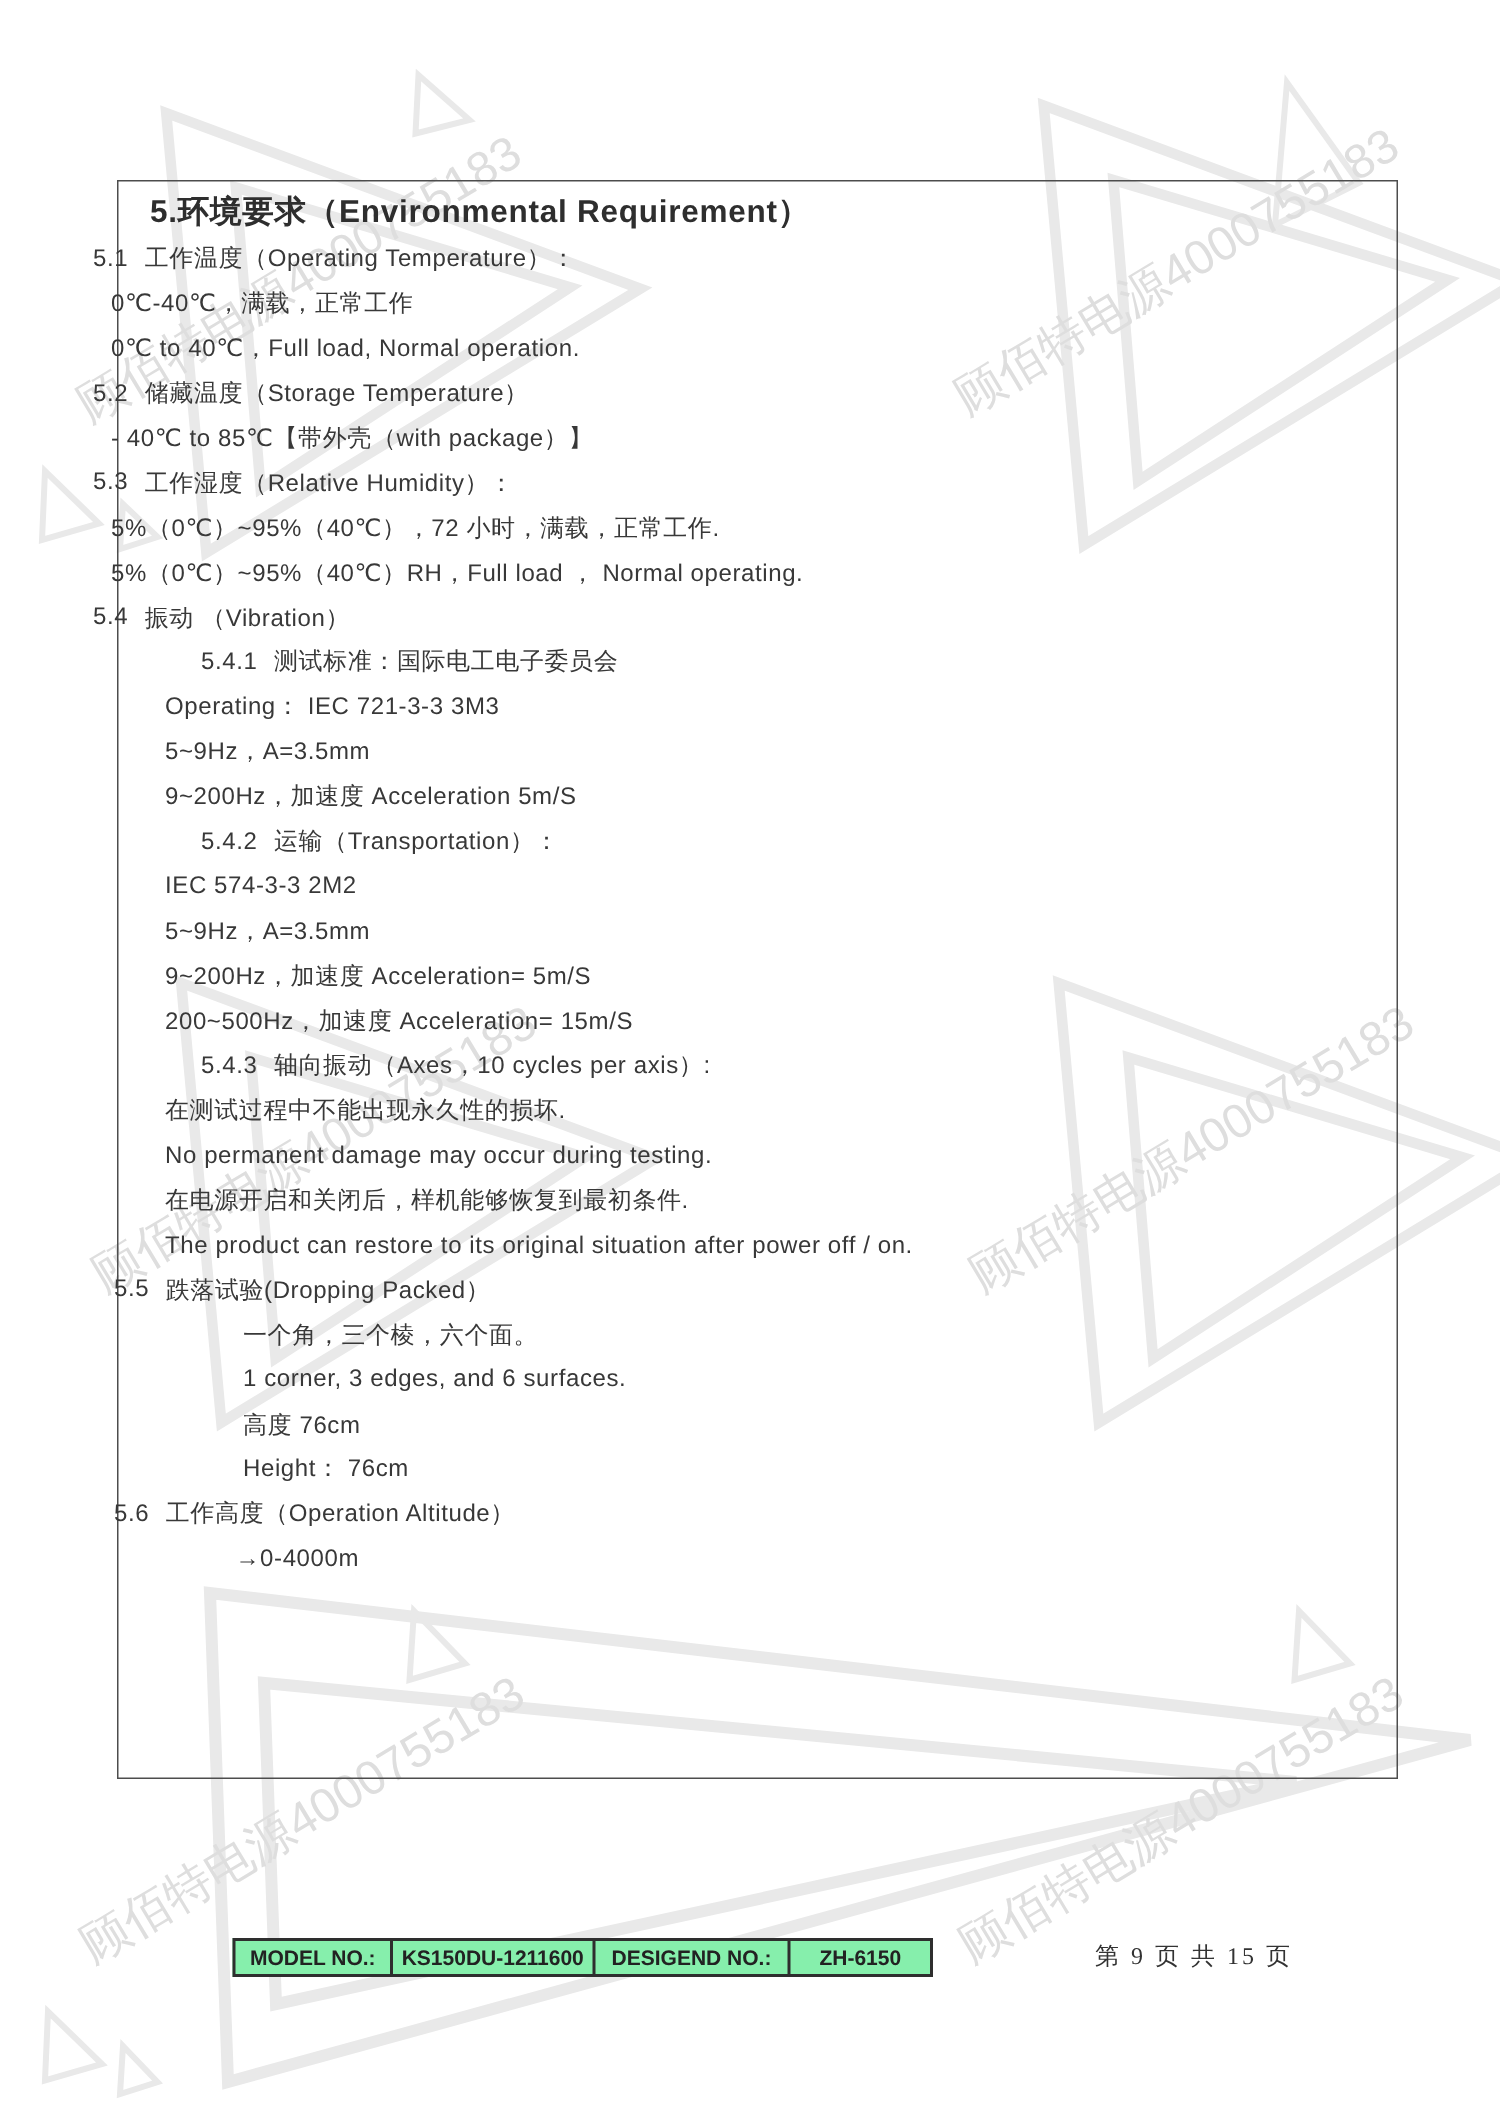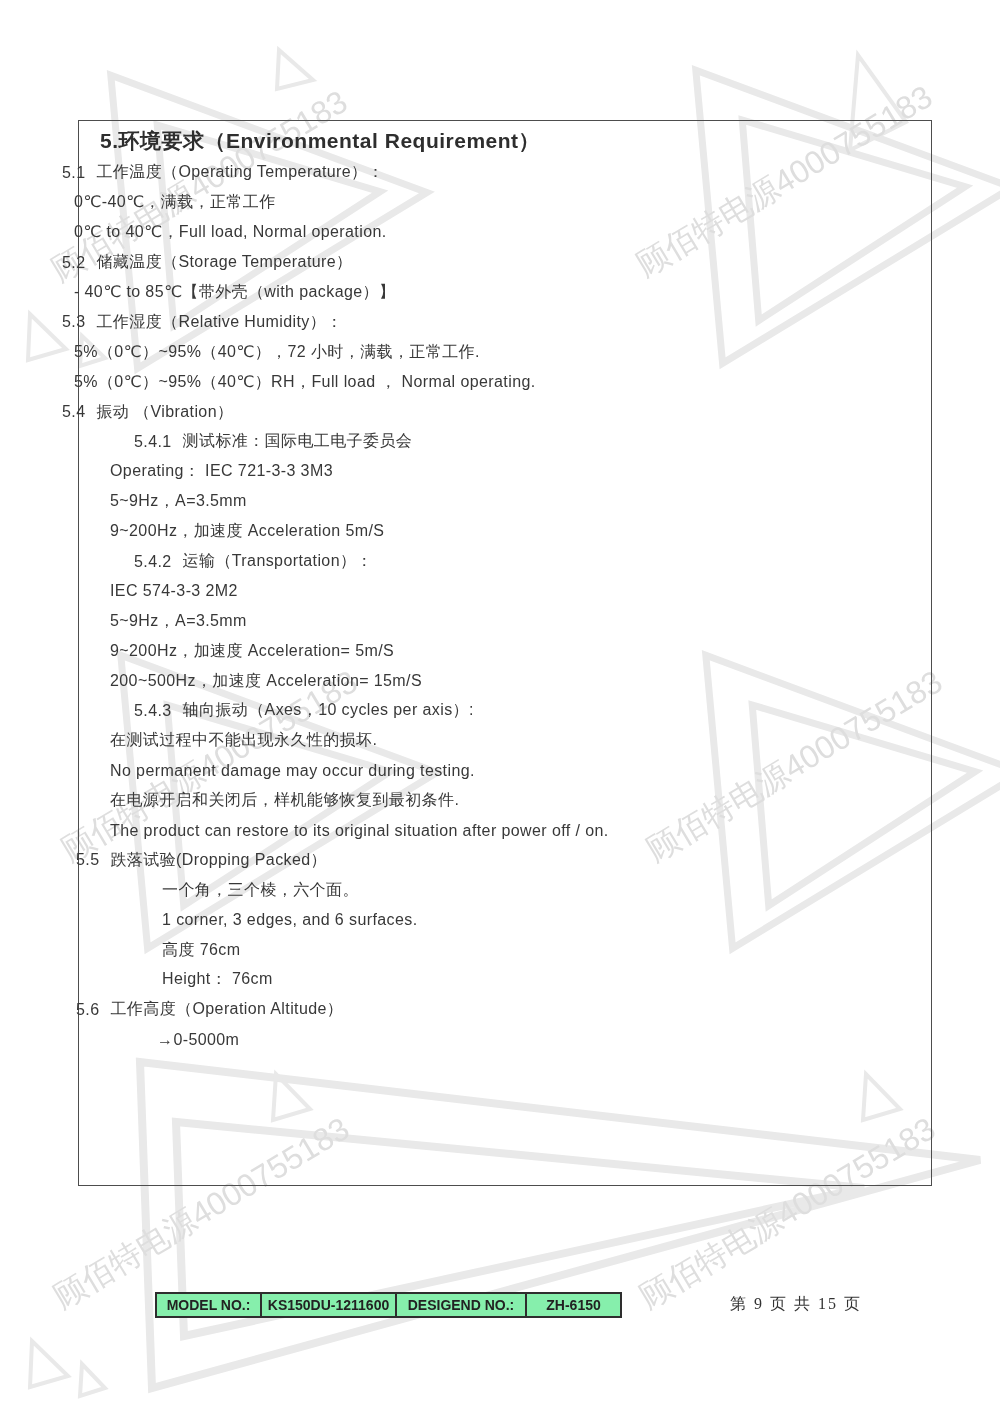--- a/index.html
+++ b/index.html
@@ -183,21 +183,21 @@
       <span>高度 76cm</span>
     </div>
   <div class="ln l2c">
       <span>Height： 76cm</span>
     </div>
   <div class="ln l1b">
       <span class="num">5.6</span>
       <span>工作高度（Operation Altitude）</span>
     </div>
   <div class="ln l2d">
-      <span>→0-5000m</span>
+      <span>→0-4000m</span>
     </div>
 </div>
 
 <div class="ftable">
   <div class="fcell fc1">MODEL NO.:</div>
   <div class="fcell fc2">KS150DU-1211600</div>
   <div class="fcell fc3">DESIGEND NO.:</div>
   <div class="fcell fc4">ZH-6150</div>
 </div>
 

